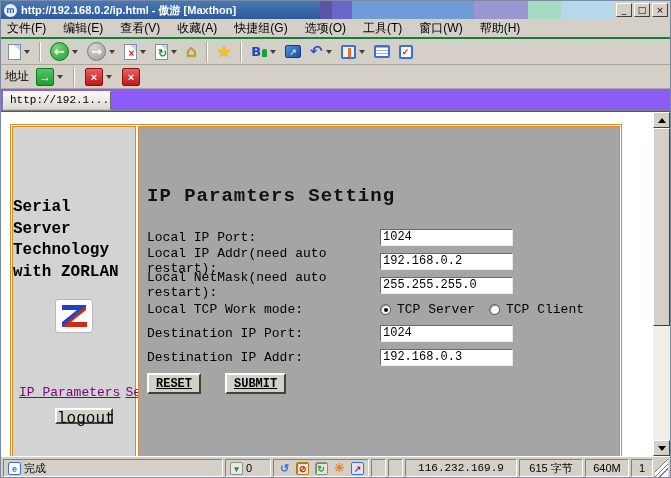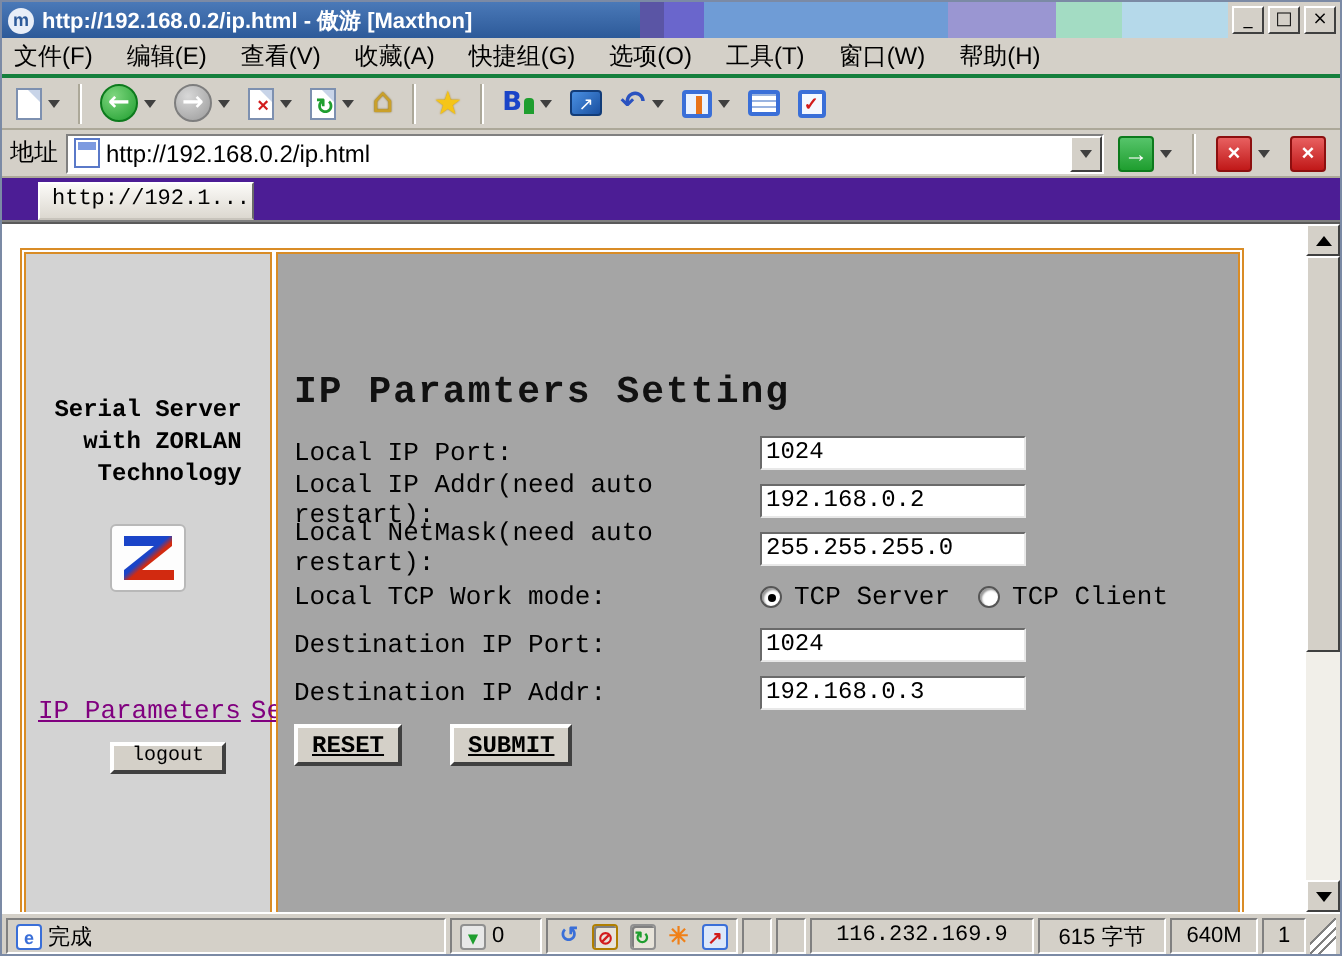--- a/index.html
+++ b/index.html
@@ -63,40 +63,40 @@
   .addressbar { height:24px; display:flex; align-items:center; padding:0 4px; gap:4px; border-bottom:1px solid #aca899; }
   .addr-label { font-size:12px; }
   .addr-input-wrap { flex:1; height:20px; background:#fff; border:1px solid; border-color:#808080 #fff #fff #808080; display:flex; align-items:center; }
   .addr-fav { width:13px; height:15px; margin:0 3px; background:#fff; border:1px solid #5a79c8; flex:none; position:relative; }
   .addr-fav::after{ content:""; position:absolute; left:1px; top:1px; right:1px; height:4px; background:#7d9ae0; }
   .addr-input { flex:1; border:0; outline:0; font-size:12px; font-family:"Liberation Sans",sans-serif; height:16px; }
   .addr-drop { width:16px; height:18px; background:#d4d0c8; border:1px solid; border-color:#fff #404040 #404040 #fff; display:flex; align-items:center; justify-content:center; flex:none; }
   .go-btn { width:18px; height:18px; background:linear-gradient(180deg,#56c46a,#1f9e2f); border:1px solid #0d7a1d; color:#fff; font-size:12px; font-weight:bold; display:flex; align-items:center; justify-content:center; border-radius:2px; }
   .red-btn { width:18px; height:18px; background:linear-gradient(180deg,#e86060,#c01818); border:1px solid #8c0f0f; color:#fff; font-size:11px; font-weight:bold; display:flex; align-items:center; justify-content:center; border-radius:2px; }
   
-  .tabbar { height:22px; display:flex; align-items:flex-end; padding:0 18px; background:#4c1d95; border-bottom:1px solid #808080; }
+  .tabbar { height:22px; display:flex; align-items:flex-end; padding:0 2px; background:#8b5cf6; border-bottom:1px solid #808080; }
   .tab { width:108px; height:19px; background:linear-gradient(180deg,#fbfaf7,#dcd8d0); border:1px solid; border-color:#fff #6a6a6a #c8c4bc #fff;
     font-family:"Liberation Mono",monospace; font-size:11px; padding:2px 6px 0 6px; white-space:nowrap; overflow:hidden; }
   
   .content { height:345px; background:#fff; display:flex; border-top:1px solid #5a5a5a; }
   .page { flex:1; position:relative; overflow:hidden; background:#fff;
     font-family:"Liberation Mono","DejaVu Sans Mono",monospace; }
   .frame { position:absolute; left:9px; top:12px; width:612px; height:400px;
     border:1px solid #d98c26; padding:1px; display:flex; gap:2px; background:#fff; }
   .cell { border:1px solid #d98c26; height:100%; }
   .sidebar { width:124px; background:#d3d3d3; display:flex; flex-direction:column; align-items:center; flex:none; }
   .mainpanel { flex:1; background:#a5a5a5; padding:0 0 0 8px; }
-  .brand { margin-top:70px; text-align:right; font-weight:bold; font-size:12px; line-height:1.35; color:#000; }
+  .brand { margin-top:70px; text-align:left; font-weight:bold; font-size:16px; line-height:1.35; color:#000; }
   .zlogo { margin-top:16px; width:38px; height:34px; background:#fdfdfd; border:1px solid #b8b8b8; border-radius:3px; display:flex; align-items:center; justify-content:center; }
   .navlinks { margin-top:52px; align-self:flex-start; padding-left:6px; display:flex; flex-direction:row; gap:5px; }
   .navlink { color:#80007f; text-decoration:underline; font-size:13px; white-space:nowrap; cursor:pointer; }
   .logout-btn { margin-top:8px; align-self:center; margin-left:20px; width:58px; height:16px; background:#d4d0c8;
-    border:2px solid; border-color:#fff #404040 #404040 #fff; font-family:"Liberation Mono",monospace; font-size:10px; }
+    border:2px solid; border-color:#fff #404040 #404040 #fff; font-family:"Liberation Mono",monospace; font-size:16px; }
   .page-title { margin-top:58px; font-size:19px; font-weight:bold; color:#111; letter-spacing:1px; }
-  .form { margin-top:7px; }
+  .form { margin-top:18px; }
   .frow { display:flex; align-items:center; height:24px; }
   .flabel { width:233px; font-size:13px; color:#000; flex:none; }
   .finput { width:133px; height:17px; background:#fff; border:1px solid; border-color:#6a6a6a #e8e8e8 #e8e8e8 #6a6a6a;
     font-family:"Liberation Mono",monospace; font-size:12px; padding:0 2px; outline:none; }
   .radio { width:11px; height:11px; border-radius:50%; background:#fff; border:1px solid #555;
     box-shadow:inset 1px 1px 1px #999; display:inline-block; position:relative; vertical-align:-1px; }
   .radio[data-checked="true"]::after { content:""; position:absolute; left:3px; top:3px; width:4px; height:4px; border-radius:50%; background:#000; }
   .rlabel { font-size:13px; margin:0 14px 0 6px; }
   .btnrow { margin-top:4px; display:flex; gap:24px;text-decoration:underline; }
   .form-btn { height:21px; min-width:48px; padding:0 7px; background:#d4d0c8; border:2px solid; border-color:#fff #404040 #404040 #fff;
@@ -210,27 +210,20 @@
     <span class="tb-btn">
       <span class="list-i"></span>
     </span>
     <span class="tb-btn">
       <span class="notes-i">✓</span>
     </span>
   </div>
 
   <div class="addressbar">
     <span class="addr-label">地址</span>
-    <span class="addr-input-wrap">
-      <span class="addr-fav"></span>
-      <input class="addr-input" value="http://192.168.0.2/ip.html" style="">
-      <span class="addr-drop">
-          <span class="drop" style="margin:0;"></span>
-        </span>
-    </span>
     <span class="tb-btn">
       <span class="go-btn">→</span>
       <span class="drop"></span>
     </span>
     <span class="tb-sep"></span>
     <span class="tb-btn">
       <span class="red-btn">×</span>
       <span class="drop"></span>
     </span>
     <span class="tb-btn">
@@ -242,22 +235,22 @@
     <span class="tab">http://192.1...</span>
   </div>
 
   <div class="content">
     <div class="page">
       <div class="frame">
 
         <div class="cell sidebar">
           <div class="brand">
             <div>Serial Server</div>
+            <div>Technology</div>
             <div>with ZORLAN</div>
-            <div>Technology</div>
           </div>
           <div class="zlogo">
             <svg width="26" height="24" viewBox="0 0 26 24">
               <defs>
                 <linearGradient id="zg" x1="0" y1="0" x2="1" y2="1">
                   <stop offset="0" stop-color="#1a44c8"></stop>
                     <stop offset="0.45" stop-color="#1a44c8"></stop>
                   <stop offset="0.55" stop-color="#d22a10"></stop>
                     <stop offset="1" stop-color="#d22a10"></stop>
                 </linearGradient>

